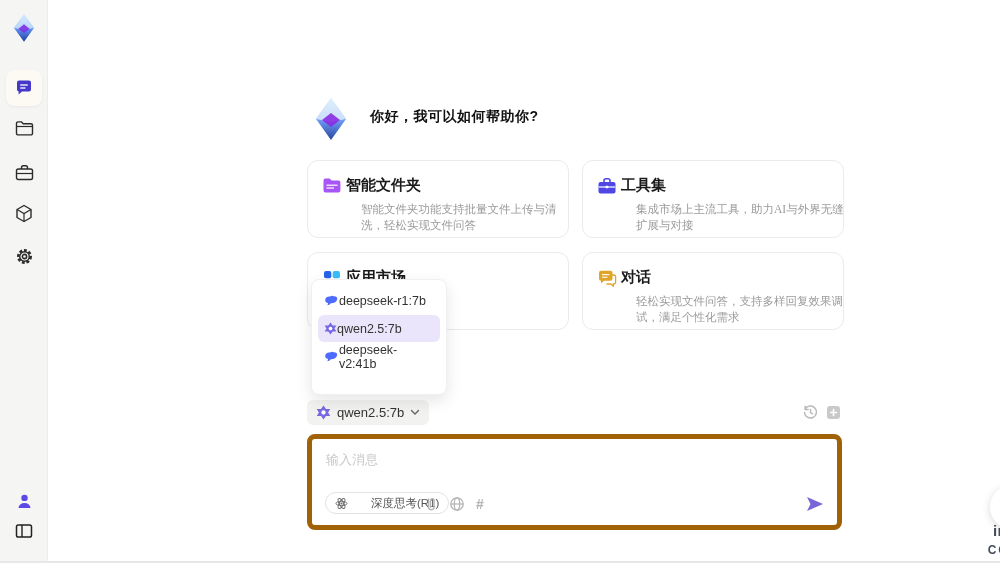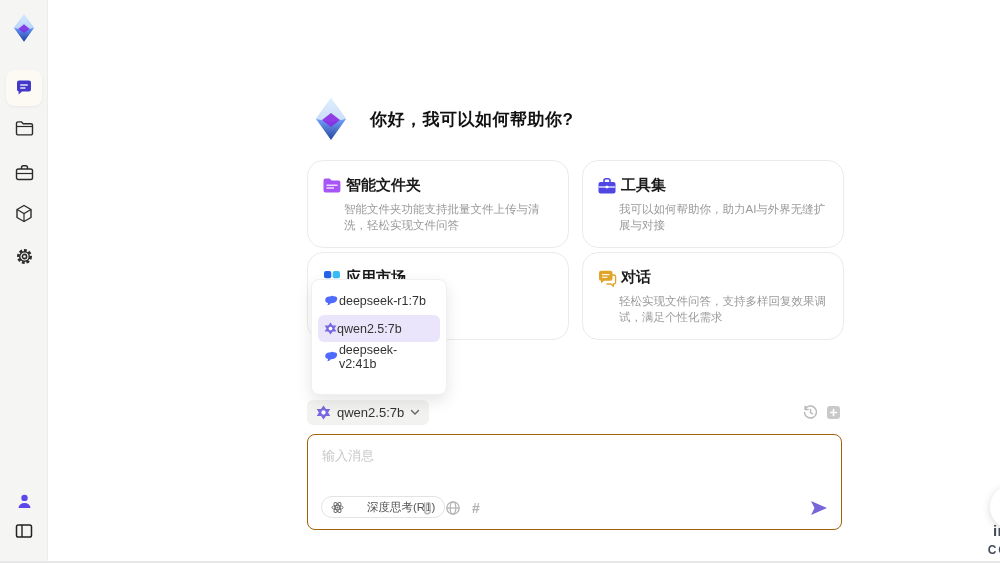--- a/index.html
+++ b/index.html
@@ -10,40 +10,40 @@
   .sidebar { position:absolute; left:0; top:0; width:48px; height:563px; background:#f5f5f4; border-right:1px solid #ececeb; }
   .side-logo { position:absolute; left:9px; top:11px; width:30px; height:34px; }
   .side-btn { position:absolute; left:6px; width:36px; height:36px; border-radius:8px; display:flex; align-items:center; justify-content:center; cursor:pointer; }
   .side-btn.active { background:#fdfaf4; box-shadow:0 1px 3px rgba(0,0,0,.06); }
   .side-btn svg { display:block; }
 
   
   .main { position:absolute; left:49px; top:0; right:0; bottom:0; background:#fff; }
 
   .greet-logo { position:absolute; left:258px; top:95px; width:48px; height:48px; }
-  .greet-text { position:absolute; left:321px; top:108px; font-size:17px; font-weight:bold; color:#111; letter-spacing:.5px; }
-
-  .card { position:absolute; width:262px; height:88px; background:#fff; border:1px solid #ebebeb; border-radius:16px; }
+  .greet-text { position:absolute; left:321px; top:108px; font-size:14px; font-weight:bold; color:#111; letter-spacing:.5px; }
+
+  .card { position:absolute; width:262px; height:78px; background:#fff; border:1px solid #ebebeb; border-radius:11px; }
   .card-icon { position:absolute; left:14px; top:16px; width:20px; height:20px; }
   .card-title { position:absolute; left:38px; top:15px; font-size:15px; font-weight:bold; color:#1a1a1a; }
-  .card-desc { position:absolute; left:36px; top:40px; width:216px; font-size:11.5px; color:#9b9b9b; line-height:16px; }
+  .card-desc { position:absolute; left:53px; top:40px; width:216px; font-size:11.5px; color:#9b9b9b; line-height:16px;font-family:Liberation Serif, serif; }
   .card-desc-frag { white-space:nowrap; margin-left:104px; }
 
   
   .dropdown { position:absolute; left:262px; top:279px; width:136px; height:116px; background:#fff; border:1px solid #f0f0f0; border-radius:8px; box-shadow:0 6px 16px rgba(0,0,0,.10); z-index:30; padding:7px 6px 6px 6px; }
   .dd-header { display:flex; align-items:center; gap:5px; padding:1px 4px 5px 4px; font-size:10.5px; color:#b9b9b9; }
   .dd-item { display:flex; align-items:center; height:27px; padding:0 6px; border-radius:6px; font-size:12.5px; color:#333; cursor:pointer; margin-bottom:1px; }
   .dd-item.active { background:#eae5fa; }
 
   
   .model-btn { position:absolute; left:258px; top:400px; height:25px; background:#f2f2f1; border-radius:6px; display:flex; align-items:center; gap:6px; padding:0 9px; font-size:13px; color:#333; cursor:pointer; }
   .row-icon { position:absolute; top:404px; width:17px; height:17px; color:#b9b9b9; cursor:pointer; }
 
   
-  .composer { position:absolute; left:258px; top:434px; width:535px; height:96px; border:1px solid #a16207; border-radius:8px; background:#fff; }
+  .composer { position:absolute; left:258px; top:434px; width:535px; height:96px; border:5px solid #a16207; border-radius:8px; background:#fff; }
   .composer textarea { position:absolute; left:14px; top:12px; width:480px; height:40px; border:none; outline:none; resize:none; font-size:13px; color:#333; font-family:inherit; background:transparent; }
   .composer textarea::placeholder { color:#c8c8c8; }
   .deep-pill { position:absolute; left:13px; bottom:11px; height:22px; display:flex; align-items:center; gap:23px; border:1px solid #e3e3e3; border-radius:12px; padding:0 9px; font-size:11.5px; color:#555; cursor:pointer; background:#fff; }
   .comp-icon { position:absolute; bottom:13px; width:16px; height:16px; color:#b3b3b3; cursor:pointer; }
   .hash-glyph { font-size:14px; font-weight:bold; color:#b3b3b3; line-height:16px; text-align:center; }
   .send-btn { position:absolute; right:12px; bottom:11px; width:20px; height:20px; cursor:pointer; }
 
   
   .fab { position:absolute; left:941px; top:485px; width:44px; height:44px; border-radius:50%; background:#fff; box-shadow:0 2px 8px rgba(0,0,0,.15); display:flex; align-items:center; justify-content:center; cursor:pointer; z-index:10; }
   .intel { position:absolute; left:925px; top:522px; width:70px; text-align:center; z-index:9; }
@@ -162,21 +162,21 @@
     <div class="card" style="left:533px; top:160px">
       <div class="card-icon">
         <svg width="20" height="18" viewBox="0 0 20 18">
           <rect x="1.5" y="5" width="17" height="11.5" rx="2" fill="#4f46e5"></rect>
           <path d="M7 5 V3.8 a2 2 0 0 1 2-2 h2 a2 2 0 0 1 2 2 V5" fill="none" stroke="#4f46e5" stroke-width="1.6"></path>
           <line x1="1.8" y1="10" x2="18.2" y2="10" stroke="#fff" stroke-width="1.2"></line>
           <rect x="8.6" y="8.8" width="2.8" height="2.4" rx=".6" fill="#fff"></rect>
         </svg>
       </div>
       <div class="card-title">工具集</div>
-      <div class="card-desc">我可以如何帮助你，助力AI与外界无缝扩展与对接</div>
+      <div class="card-desc">集成市场上主流工具，助力AI与外界无缝扩展与对接</div>
     </div>
 
     <div class="card" style="left:258px; top:252px">
       <div class="card-icon">
         <svg width="20" height="20" viewBox="0 0 20 20">
           <rect x="2" y="2" width="7.3" height="7.3" rx="2" fill="#2563eb"></rect>
           <rect x="10.7" y="2" width="7.3" height="7.3" rx="2" fill="#38bdf8"></rect>
           <rect x="2" y="10.7" width="7.3" height="7.3" rx="2" fill="#38bdf8"></rect>
           <rect x="10.7" y="10.7" width="7.3" height="7.3" rx="3.6" fill="#2563eb"></rect>
         </svg>

